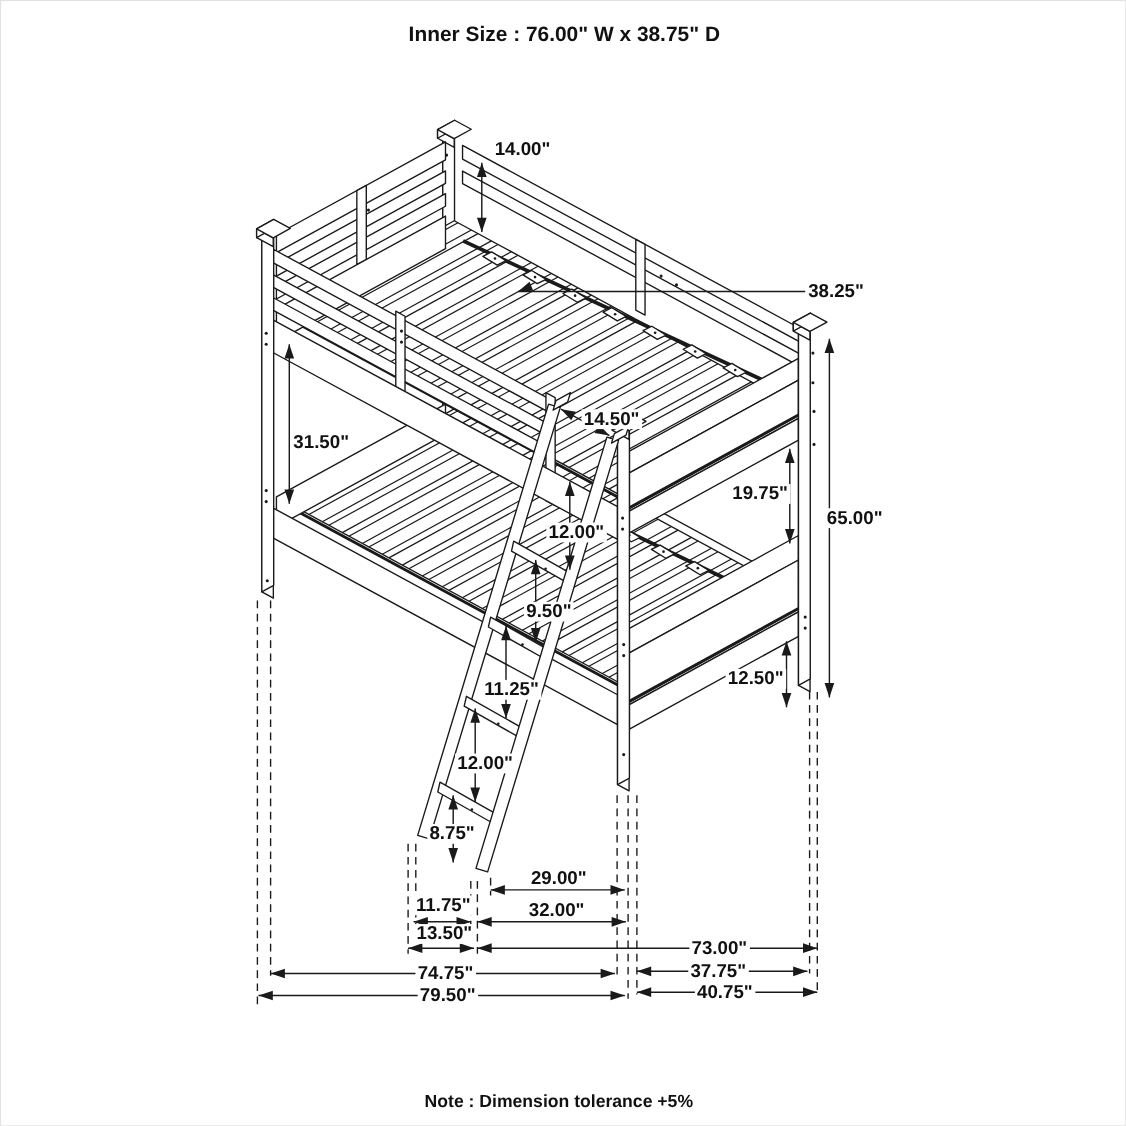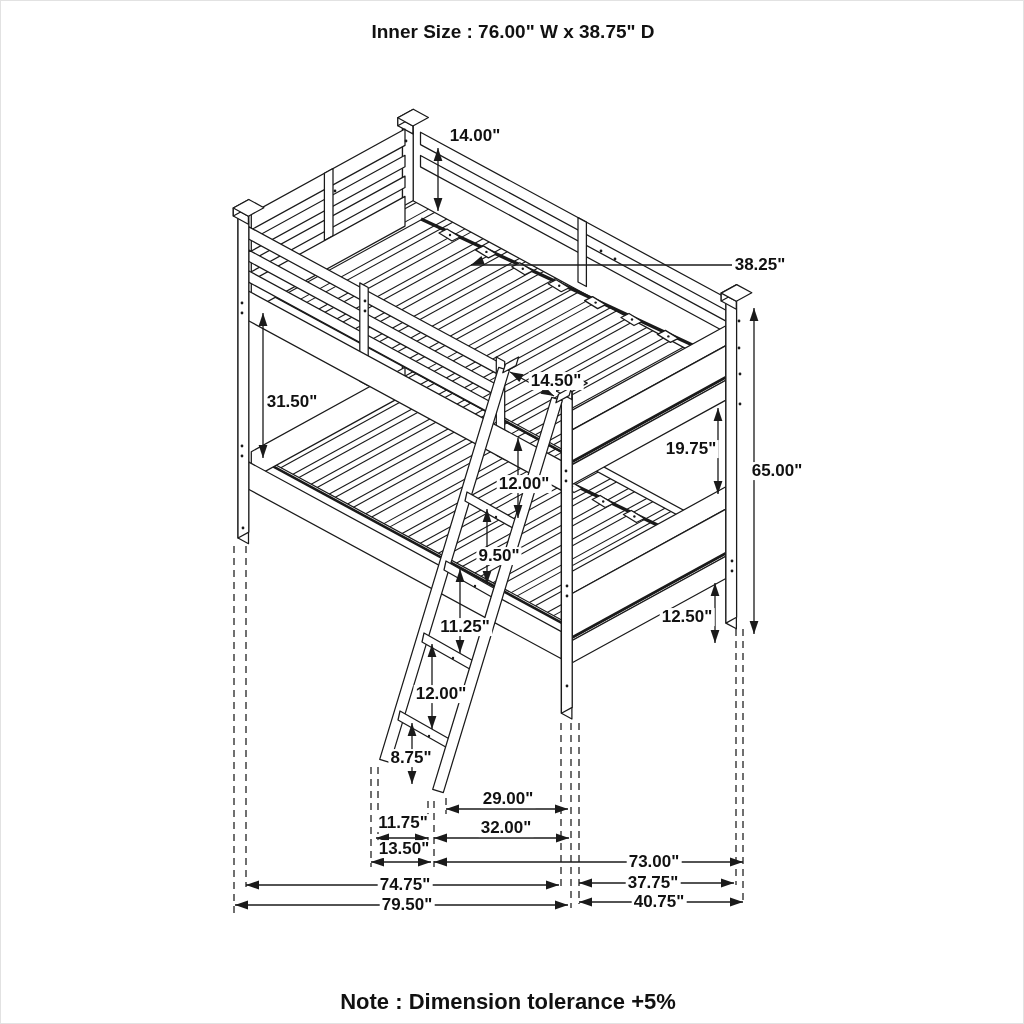--- a/index.html
+++ b/index.html
@@ -1,21 +1,21 @@
 <!DOCTYPE html>
 <html><head>
 <meta charset="utf-8">
 <style>
   html,body{margin:0;padding:0;background:#fff;}
   .stage{position:relative;width:1024px;height:1024px;background:#fff;overflow:hidden;
          font-family:"Liberation Sans",sans-serif;box-sizing:border-box;border:1px solid #e2e2e2;}
   .title{position:absolute;left:512px;top:31px;transform:translate(-50%,-50%);
          font-weight:700;font-size:19px;color:#111;white-space:nowrap;}
   .note{position:absolute;left:507px;top:1001px;transform:translate(-50%,-50%);
-        font-weight:700;font-size:22px;color:#111;white-space:nowrap;}
+        font-weight:700;font-size:16px;color:#111;white-space:nowrap;}
   .dim{position:absolute;transform:translate(-50%,-50%);font-weight:700;font-size:17px;
        color:#111;background:#fff;padding:0 2px;white-space:nowrap;line-height:1.05;}
   svg{position:absolute;left:0;top:0;}
 </style>
 </head>
 <body>
 
 <div class="stage">
   <div class="title">Inner Size : 76.00" W x  38.75" D</div>
   <svg id="art" width="1024" height="1024" viewBox="0 0 1024 1024">

